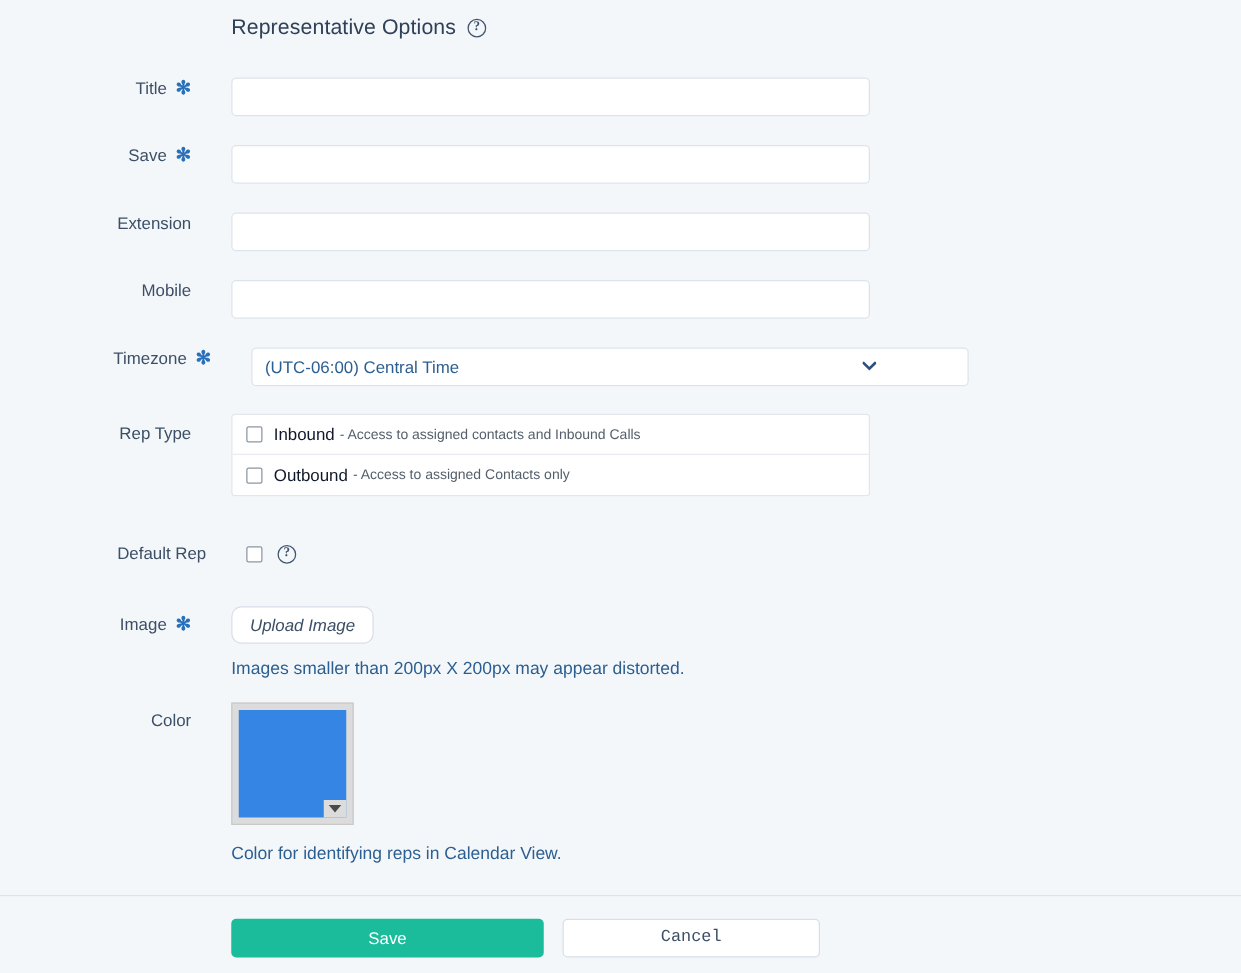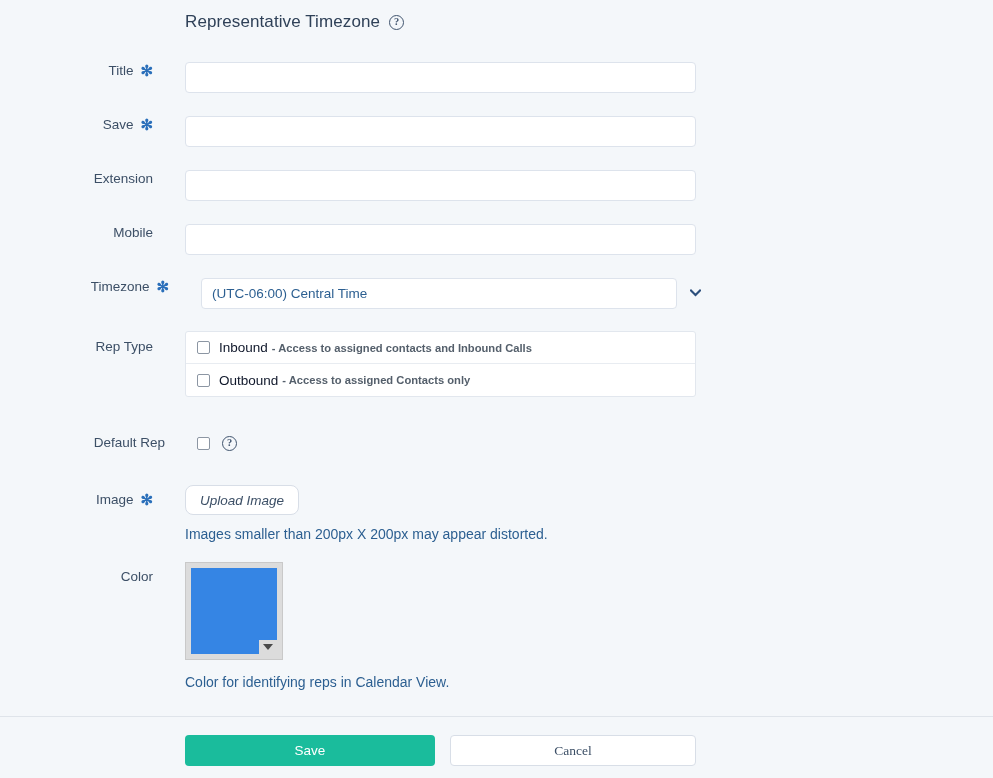--- a/index.html
+++ b/index.html
@@ -46,21 +46,21 @@
     width: 511px; height: 31px;
     background: #ffffff;
     border: 1px solid #dde3ec;
     border-radius: 4px;
     font-size: 13.5px; color: #2f4158;
     padding: 0 10px;
     outline: none;
     font-family: "Liberation Sans", sans-serif;
   }
   .select-input {
-    width: 476px; height: 31px;
+    width: 574px; height: 31px;
     background: #ffffff;
     border: 1px solid #dde3ec;
     border-radius: 4px;
     font-size: 13.5px; color: #2c5f91;
     padding: 0 10px;
     outline: none;
     appearance: none; -webkit-appearance: none;
     font-family: "Liberation Sans", sans-serif;
   }
   .select-wrap { position: relative; width: 511px; }
@@ -81,21 +81,21 @@
     height: 32px; padding: 0 0 0 11px;
     border-bottom: 1px solid #e8ecf1;
   }
   .reptype-row:last-child { border-bottom: none; }
   .cb {
     width: 13px; height: 13px; margin: 0 9px 0 0;
     border: 1px solid #8c96a3; border-radius: 2px;
     background: #fff; display: inline-block; flex: none;
   }
   .rt-name { font-size: 13.5px; color: #0f172a; }
-  .rt-desc { font-size: 11.2px; color: #545f6b; margin-left: 4px; font-weight: bold; }
+  .rt-desc { font-size: 11.2px; color: #545f6b; margin-left: 4px; }
 
   
   .defrep-group { display: flex; align-items: center; gap: 12px; height: 18px; }
 
   
   .upload-btn {
     height: 30px; padding: 0 14px;
     background: #ffffff; border: 1px solid #d8dee7;
     border-radius: 8px; font-size: 13.5px; color: #3c4f66;
     font-family: "Liberation Sans", sans-serif; cursor: pointer; font-style: italic;
@@ -129,33 +129,33 @@
     width: 993px; height: 1px; background: #dfe4ea;
   }
   .footer { position: absolute; left: 185px; top: 735px; display: flex; gap: 15px; }
   .btn-save {
     width: 250px; height: 31px;
     background: #1abc9c; border: none; border-radius: 4px;
     color: #ffffff; font-size: 13.5px;
     font-family: "Liberation Sans", sans-serif; cursor: pointer;
   }
   .btn-cancel {
-    width: 246px; height: 31px;
+    width: 206px; height: 31px;
     background: #ffffff; border: 1px solid #d8dee7; border-radius: 4px;
     color: #3c4f66; font-size: 13.5px;
-    font-family: Liberation Serif, serif; cursor: pointer;
+    font-family: Liberation Mono, monospace; cursor: pointer;
   }
 </style>
 </head>
 <body style="background: rgb(244, 247, 250);">
 
 <div class="page">
 
   <div class="form-header">
-    <span class="form-title">Representative Timezone</span>
+    <span class="form-title">Representative Options</span>
     <span class="help-icon">?</span>
   </div>
 
   <div class="row" style="left:0; top:62px;">
     <div class="label-cell">
       <span>Title</span>
       <span class="req">✻</span>
     </div>
     <div class="field-cell">
       <input class="text-input" type="text" value="" style="">

